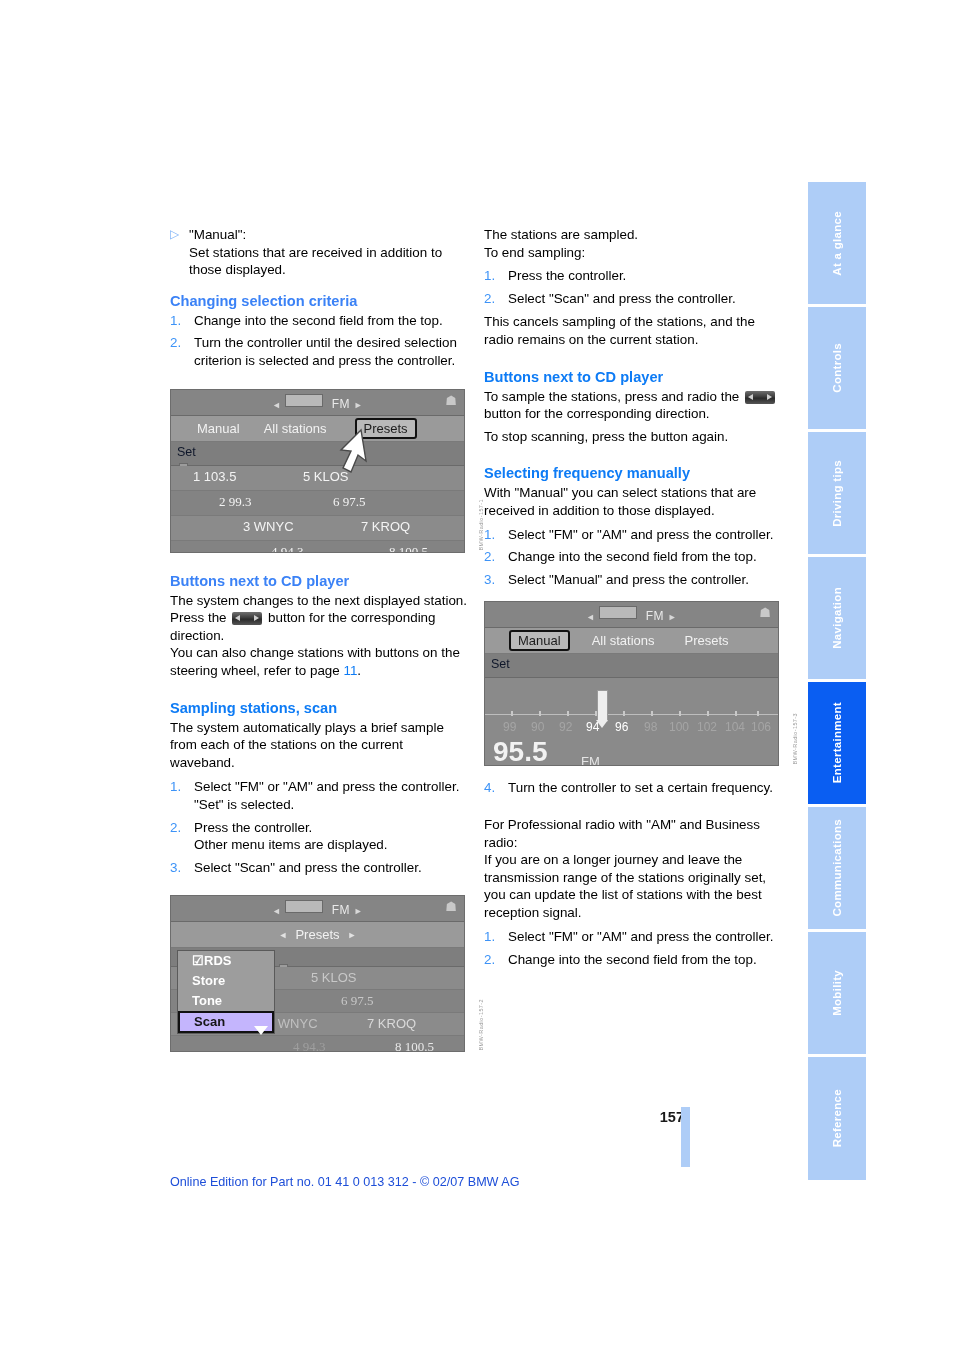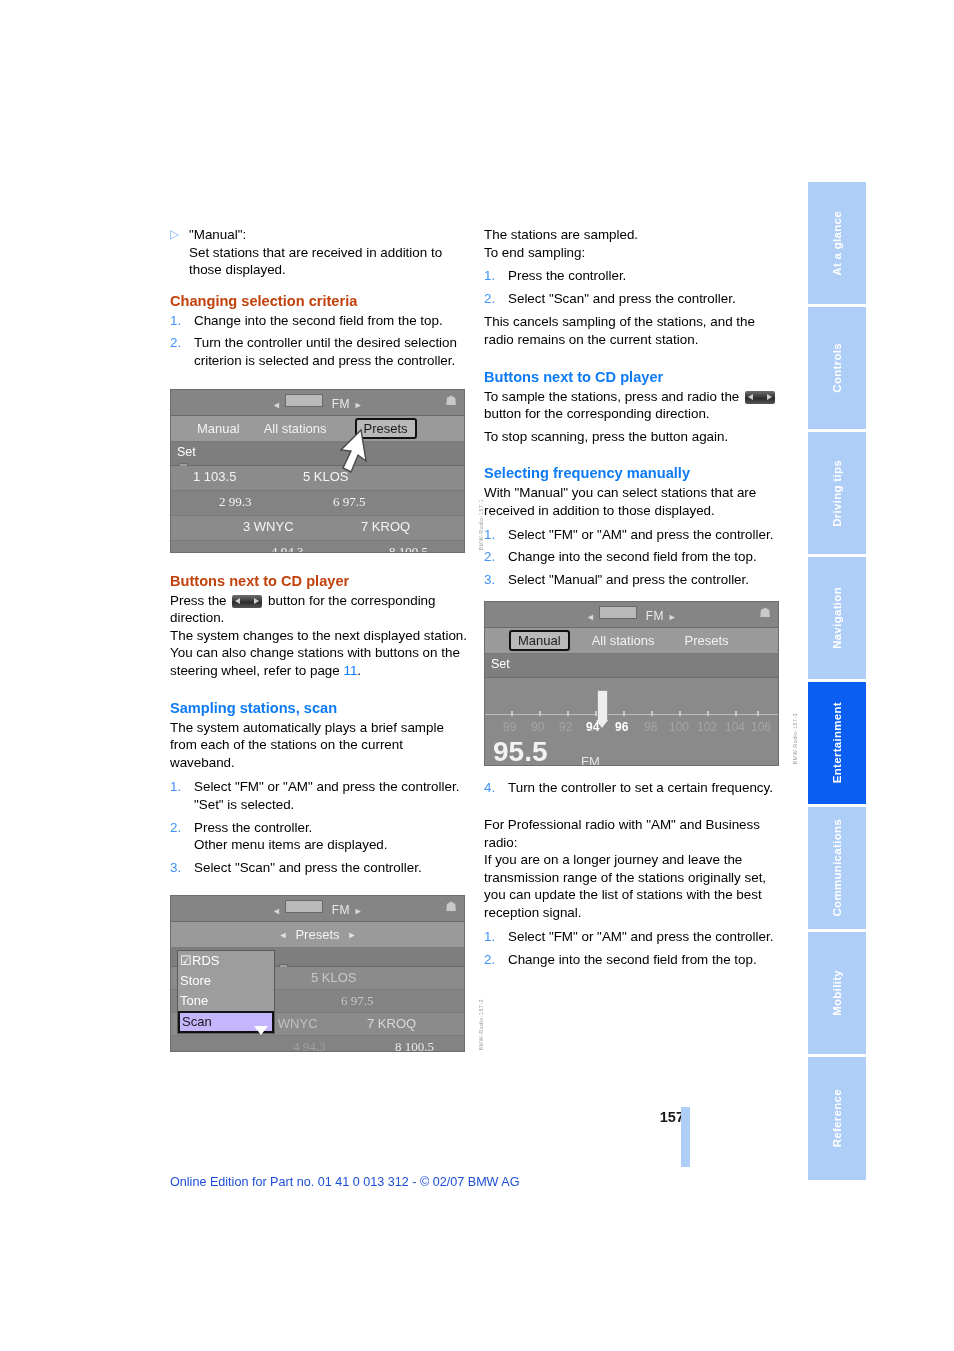--- a/index.html
+++ b/index.html
@@ -48,21 +48,21 @@
 
   p{margin:0;font-size:13.4px;line-height:17.6px;}
   .body{margin:0 0 0 0;}
   h3{
     margin:0 0 1px 0;
     font-size:14.6px;
     line-height:19px;
     font-weight:bold;
     color:#0d7bf5;
   }
-  h3.pale{color:#c2410c;}
+  h3.pale{color:#3b82f6;}
   .gap-m{height:13px;}
   .gap-l{height:19px;}
 
   
   .bullet-row{display:flex;align-items:flex-start;}
   .bullet-mark{
     width:19px;flex:0 0 19px;
     font-size:12px;line-height:17.6px;color:#7fb3f7;
   }
   .bullet-body{flex:1;font-size:13.4px;line-height:17.6px;}
@@ -131,21 +131,21 @@
   }
   .shot .menubar .mi.sel{
     background:#b9b9b9;color:#1d1d1d;border:2px solid #111;
     border-radius:3px;padding:0 7px;line-height:17px;
   }
   .shot .setrow{
     height:23px;background:#7e7e7e;border-bottom:1px solid #6a6a6a;
     position:relative;
   }
   .shot .setrow .set{
-    position:absolute;left:6px;top:3px;font-size:12.5px;color:#ffffff;
+    position:absolute;left:6px;top:3px;font-size:12.5px;color:#0f172a;
   }
   .shot .presetrow{
     position:relative;height:24px;border-bottom:1px solid #7a7a7a;
   }
   .shot .presetrow.a{background:#8b8b8b;}
   .shot .presetrow.b{background:#838383;font-family:Liberation Serif, serif;}
   .shot .presetrow .l,.shot .presetrow .r{
     position:absolute;top:3px;font-size:13px;color:#f4f4f4;white-space:nowrap;
   }
   .shot .scrollbar{
@@ -164,36 +164,37 @@
     background:#eeeeee;border:1px solid #9a9a9a;
   }
   .tuner .needle:after{
     content:"";position:absolute;left:-2px;bottom:-7px;
     border-left:6px solid transparent;border-right:6px solid transparent;
     border-top:8px solid #eeeeee;
   }
   .tuner .lbl{
     position:absolute;top:42px;font-size:12px;color:#a5a5a5;
   }
-  .tuner .lbl.hi{color:#ffffff;font-weight:bold;text-align:right;}
+  .tuner .lbl.hi{color:#ffffff;font-weight:normal;text-align:right;}
   .tuner .freq{
     position:absolute;left:8px;top:58px;font-size:28px;font-weight:bold;color:#f2f2f2;
   }
   .tuner .freqband{
     position:absolute;left:96px;top:76px;font-size:13px;color:#e4e4e4;
   }
 
   
   .popup{
     position:absolute;left:6px;top:54px;width:96px;
     background:#9d9d9d;border:1px solid #5a5a5a;
   }
   .popup .pi{
-    height:20px;line-height:20px;font-size:13px;color:#ffffff;padding-left:2px;
+    height:20px;line-height:20px;font-size:13px;color:#ffffff;padding-left:14px;
     white-space:nowrap;
+    font-weight:bold;
   }
   .popup .pi.sel{
     background:#c4b5fd;color:#161616;border:2px solid #111;
     height:18px;line-height:18px;
   }
   .popup .chk{display:inline-block;width:12px;color:#ffffff;}
   .popup .downarrow{
     position:absolute;right:6px;bottom:-2px;
     width:0;height:0;border-left:7px solid transparent;border-right:7px solid transparent;
     border-top:9px solid #ffffff;
@@ -304,22 +305,22 @@
         <svg class="cursor-arrow" style="left:160px;top:38px;" width="46" height="46" viewBox="0 0 46 46">
           <path d="M30 2 L10 22 L20 23 L12 40 L20 44 L27 27 L35 33 Z" fill="#ffffff" stroke="#4a4a4a" stroke-width="1.4"></path>
         </svg>
       </div>
       <div class="figcode">BMW-Radio-157-1</div>
     </div>
 
     <div class="gap-l"></div>
 
     <h3 class="pale">Buttons next to CD player</h3>
+    <p class="body">The system changes to the next displayed station.</p>
     <p class="body"><span>Press the </span><span class="skipbtn"></span><span> button for the corresponding direction.</span></p>
-    <p class="body">The system changes to the next displayed station.</p>
     <p class="body"><span>You can also change stations with buttons on the steering wheel, refer to page </span><span class="lnk">11</span><span>.</span></p>
 
     <div class="gap-l"></div>
 
     <h3>Sampling stations, scan</h3>
     <p class="body">The system automatically plays a brief sample from each of the stations on the current waveband.</p>
     <div style="height:7px;"></div>
     <div class="olist">
       <div class="oitem">
         <div class="onum">1.</div>

